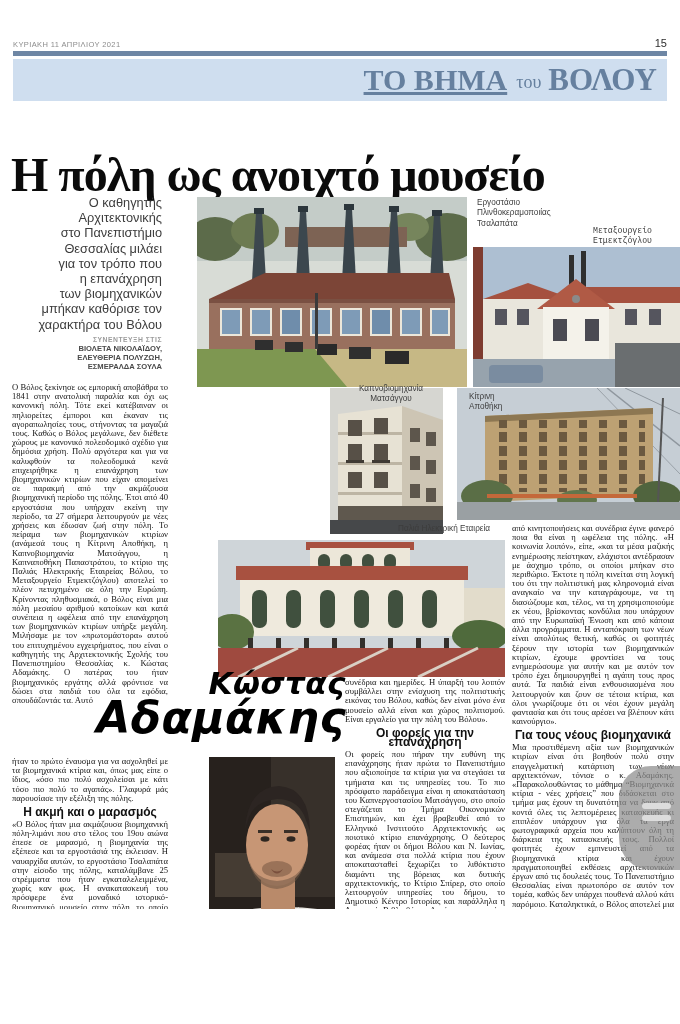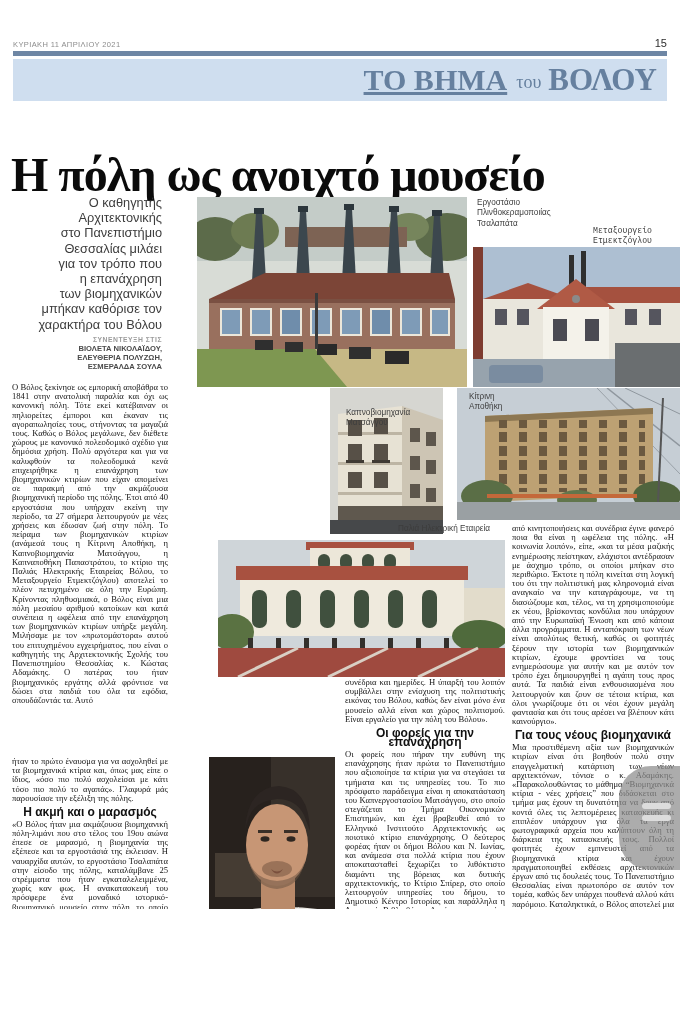--- a/index.html
+++ b/index.html
@@ -258,26 +258,30 @@
       <polygon points="62,168 76,166 70,180" fill="#6e3a33"></polygon>
       <line x1="67" y1="180" x2="64" y2="231" stroke="#cfccc6" stroke-width="2"></line>
     </svg>
   </div>
 
   <div class="caption" style="left:477px;top:198px;width:85px;text-align:left;">Εργοστάσιο
 Πλινθοκεραμοποιίας
 Τσαλαπάτα</div>
   <div class="caption" style="left:552px;top:226px;width:100px;text-align:right;font-family:Liberation Mono, monospace;">Μεταξουργείο
 Ετμεκτζόγλου</div>
-  <div class="caption" style="left:346px;top:408px;width:90px;text-align:left;">Καπνοβιομηχανία
+  <div class="caption" style="left:346px;top:384px;width:90px;text-align:center;">Καπνοβιομηχανία
 Ματσάγγου</div>
   <div class="caption" style="left:469px;top:392px;width:70px;text-align:left;">Κίτρινη
 Αποθήκη</div>
   <div class="caption" style="left:340px;top:524px;width:150px;text-align:right;">Παλιά Ηλεκτρική Εταιρεία</div>
 
+  <div class="name">
+    <span class="name-first">Κώστας</span>
+    <span class="name-last">Αδαμάκης</span>
+  </div>
 
   <div class="col" style="left:12px;top:383px;width:156px;height:320px;">
     <p>Ο Βόλος ξεκίνησε ως εμπορική αποβάθρα το 1841 στην ανατολική παραλία και όχι ως κανονική πόλη. Τότε εκεί κατέβαιναν οι πηλιορείτες έμποροι και έκαναν τις αγοραπωλησίες τους, στήνοντας τα μαγαζιά τους. Καθώς ο Βόλος μεγάλωνε, δεν διέθετε χώρους με κανονικό πολεοδομικό σχέδιο για δημόσια χρήση. Πολύ αργότερα και για να καλυφθούν τα πολεοδομικά κενά επιχειρήθηκε η επανάχρηση των βιομηχανικών κτιρίων που είχαν απομείνει σε παρακμή από την ακμάζουσα βιομηχανική περίοδο της πόλης. Έτσι από 40 εργοστάσια που υπήρχαν εκείνη την περίοδο, τα 27 σήμερα λειτουργούν με νέες χρήσεις και έδωσαν ζωή στην πόλη. Το πείραμα των βιομηχανικών κτιρίων (ανάμεσά τους η Κίτρινη Αποθήκη, η Καπνοβιομηχανία Ματσάγγου, η Καπναποθήκη Παπαστράτου, το κτίριο της Παλιάς Ηλεκτρικής Εταιρείας Βόλου, το Μεταξουργείο Ετμεκτζόγλου) αποτελεί το πλέον πετυχημένο σε όλη την Ευρώπη. Κρίνοντας πληθυσμιακά, ο Βόλος είναι μια πόλη μεσαίου αριθμού κατοίκων και κατά συνέπεια η ωφέλεια από την επανάχρηση των βιομηχανικών κτιρίων υπήρξε μεγάλη. Μιλήσαμε με τον «πρωτομάστορα» αυτού του επιτυχημένου εγχειρήματος, που είναι ο καθηγητής της Αρχιτεκτονικής Σχολής του Πανεπιστημίου Θεσσαλίας κ. Κώστας Αδαμάκης. Ο πατέρας του ήταν βιομηχανικός εργάτης αλλά φρόντισε να δώσει στα παιδιά του όλα τα εφόδια, σπουδάζοντάς τα. Αυτό</p>
   </div>
 
   <div class="col" style="left:12px;top:757px;width:156px;height:234px;">
     <p>ήταν το πρώτο έναυσμα για να ασχοληθεί με τα βιομηχανικά κτίρια και, όπως μας είπε ο ίδιος, «όσο πιο πολύ ασχολείσαι με κάτι τόσο πιο πολύ το αγαπάς». Γλαφυρά μάς παρουσίασε την εξέλιξη της πόλης.</p>
     <div class="subhead">Η ακμή και ο μαρασμός</div>
     <p>«Ο Βόλος ήταν μια ακμάζουσα βιομηχανική πόλη-λιμάνι που στο τέλος του 19ου αιώνα έπεσε σε μαρασμό, η βιομηχανία της εξέπεσε και τα εργοστάσιά της έκλεισαν. Η ναυαρχίδα αυτών, το εργοστάσιο Τσαλαπάτα στην είσοδο της πόλης, καταλάμβανε 25 στρέμματα που ήταν εγκαταλελειμμένα, χωρίς καν φως. Η ανακατασκευή του πρόσφερε ένα μοναδικό ιστορικό-βιομηχανικό μουσείο στην πόλη, το οποίο παράλληλα είναι το καλύτερο σε όλη την Ευρώπη. Ακόμα υπήρξε οικονομική και πολιτισμική ωφέλεια, καθώς αυξήθηκαν η επισκεψιμότητα και ο τουρισμός. Σήμερα ένα κομμάτι του έχει ενοικιαστεί από το Πανεπιστήμιο Θεσσαλίας και χρησιμοποιείται ως κέντρο ερευνών όπου δουλεύουν πάνω από 100 άτομα. Ακόμα λειτουργεί και ως χώρος για</p>
   </div>

